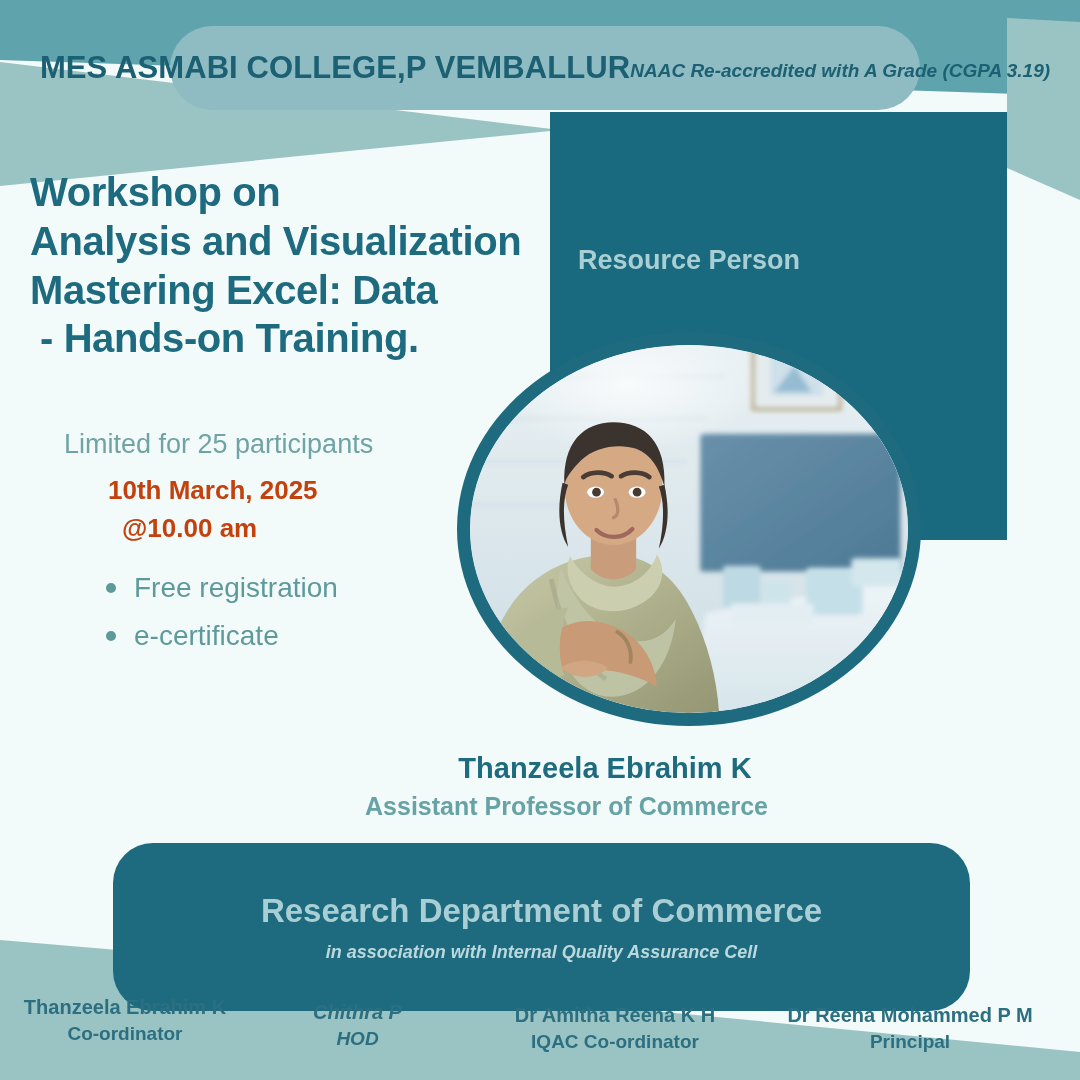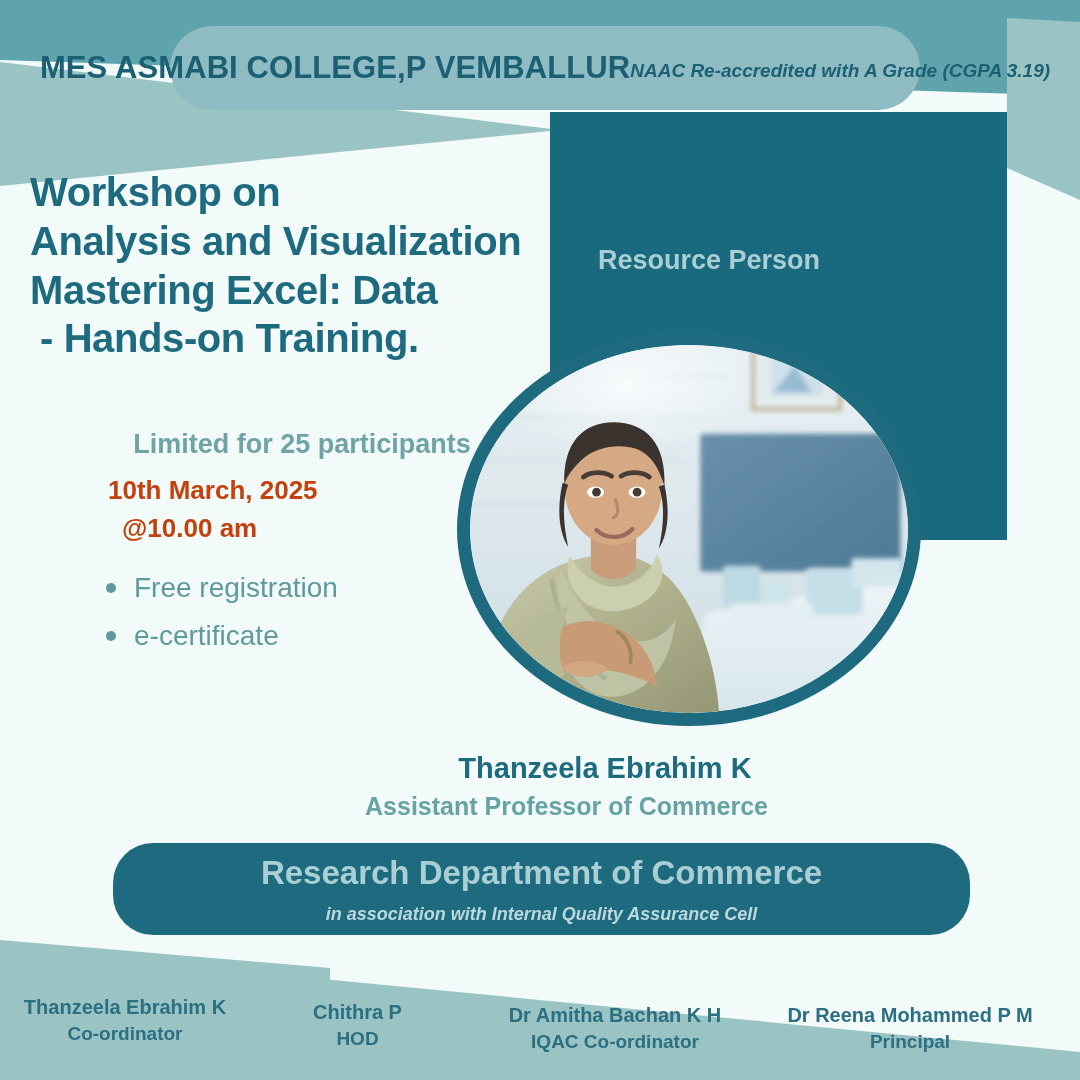--- a/index.html
+++ b/index.html
@@ -41,21 +41,21 @@
   .left-col{position:absolute;left:30px;top:168px;width:510px;z-index:5;}
   .workshop-title{
     color:#1E6B80;font-size:40px;font-weight:bold;line-height:1.22;
     letter-spacing:-0.4px;
   }
   .workshop-title .ln{display:block;}
   .workshop-title .ln.indent{text-indent:10px;}
 
   .limited{
     margin-top:66px;margin-left:34px;
-    color:#6FA3A5;font-size:27px;font-weight:700;text-align:center;
+    color:#6FA3A5;font-size:27px;font-weight:400;
   }
   .datetime{
     margin-top:12px;margin-left:78px;
     color:#c2410c;font-size:26px;font-weight:bold;line-height:1.45;
   }
   .datetime .time{display:block;margin-left:14px;}
 
   .perks{
     margin-left:74px;
     list-style:none;padding:0;
@@ -65,21 +65,21 @@
     position:relative;padding-left:30px;
   }
   .perks li .dot{
     position:absolute;left:2px;top:50%;transform:translateY(-50%);
     width:10px;height:10px;border-radius:50%;background:#5E9A9C;
   }
 
   
   .resource-label{
     position:absolute;left:578px;top:245px;
-    color:#A9CFD4;font-size:27px;font-weight:bold;z-index:6;margin-left:20px;
+    color:#A9CFD4;font-size:27px;font-weight:bold;z-index:6;
   }
 
   .photo-ring{
     position:absolute;left:457px;top:332px;width:464px;height:394px;z-index:6;
   }
   .photo-circle{
     position:absolute;left:0;top:0;width:464px;height:394px;
     border-radius:50%;
     border:13px solid #1E6B80;
     box-sizing:border-box;
@@ -95,42 +95,42 @@
     padding-left:130px;
   }
   .speaker-role{
     position:absolute;left:0;right:0;top:792px;text-align:center;
     color:#67A3A5;font-size:25px;font-weight:bold;z-index:6;
     padding-left:53px;
   }
 
   
   .dept-banner{
-    position:absolute;left:113px;top:843px;width:857px;height:92px;
+    position:absolute;left:113px;top:843px;width:857px;height:168px;
     background:#1E6B80;border-radius:40px;z-index:6;
     display:flex;flex-direction:column;align-items:center;justify-content:center;
   }
   .dept-title{
     color:#A9CFD4;font-size:33px;font-weight:bold;white-space:nowrap;
   }
   .dept-sub{
     color:#BBD9DD;font-size:18px;font-weight:bold;font-style:italic;
     margin-top:12px;white-space:nowrap;
   }
 
   
   .footer-row{
     position:absolute;left:0;top:986px;width:1080px;height:94px;z-index:7;
   }
   .sig{position:absolute;text-align:center;color:#2C6F80;}
   .sig .nm{font-size:20px;font-weight:bold;line-height:1.35;white-space:nowrap;}
   .sig .rl{font-size:19px;font-weight:bold;line-height:1.35;white-space:nowrap;}
 
   .sig-1{left:10px;top:8px;width:230px;}
-  .sig-2{left:265px;top:13px;width:185px;}
+  .sig-2{left:265px;top:13px;width:185px;font-style:italic;}
   .sig-3{left:470px;top:16px;width:290px;}
   .sig-4{left:760px;top:16px;width:300px;}
 </style>
 </head>
 <body>
 
 <div id="poster">
 
   <div class="bg-layer">
     <svg class="bg-svg" viewBox="0 0 1080 1080" preserveAspectRatio="none">
@@ -311,21 +311,21 @@
   <div class="footer-row">
     <div class="sig sig-1">
       <div class="nm">Thanzeela Ebrahim K</div>
       <div class="rl">Co-ordinator</div>
     </div>
     <div class="sig sig-2">
       <div class="nm">Chithra P</div>
       <div class="rl">HOD</div>
     </div>
     <div class="sig sig-3">
-      <div class="nm">Dr Amitha Bachan K H</div>
+      <div class="nm">Dr Amitha Reena K H</div>
       <div class="rl">IQAC Co-ordinator</div>
     </div>
     <div class="sig sig-4">
       <div class="nm">Dr Reena Mohammed P M</div>
       <div class="rl">Principal</div>
     </div>
   </div>
 
 </div>
 

